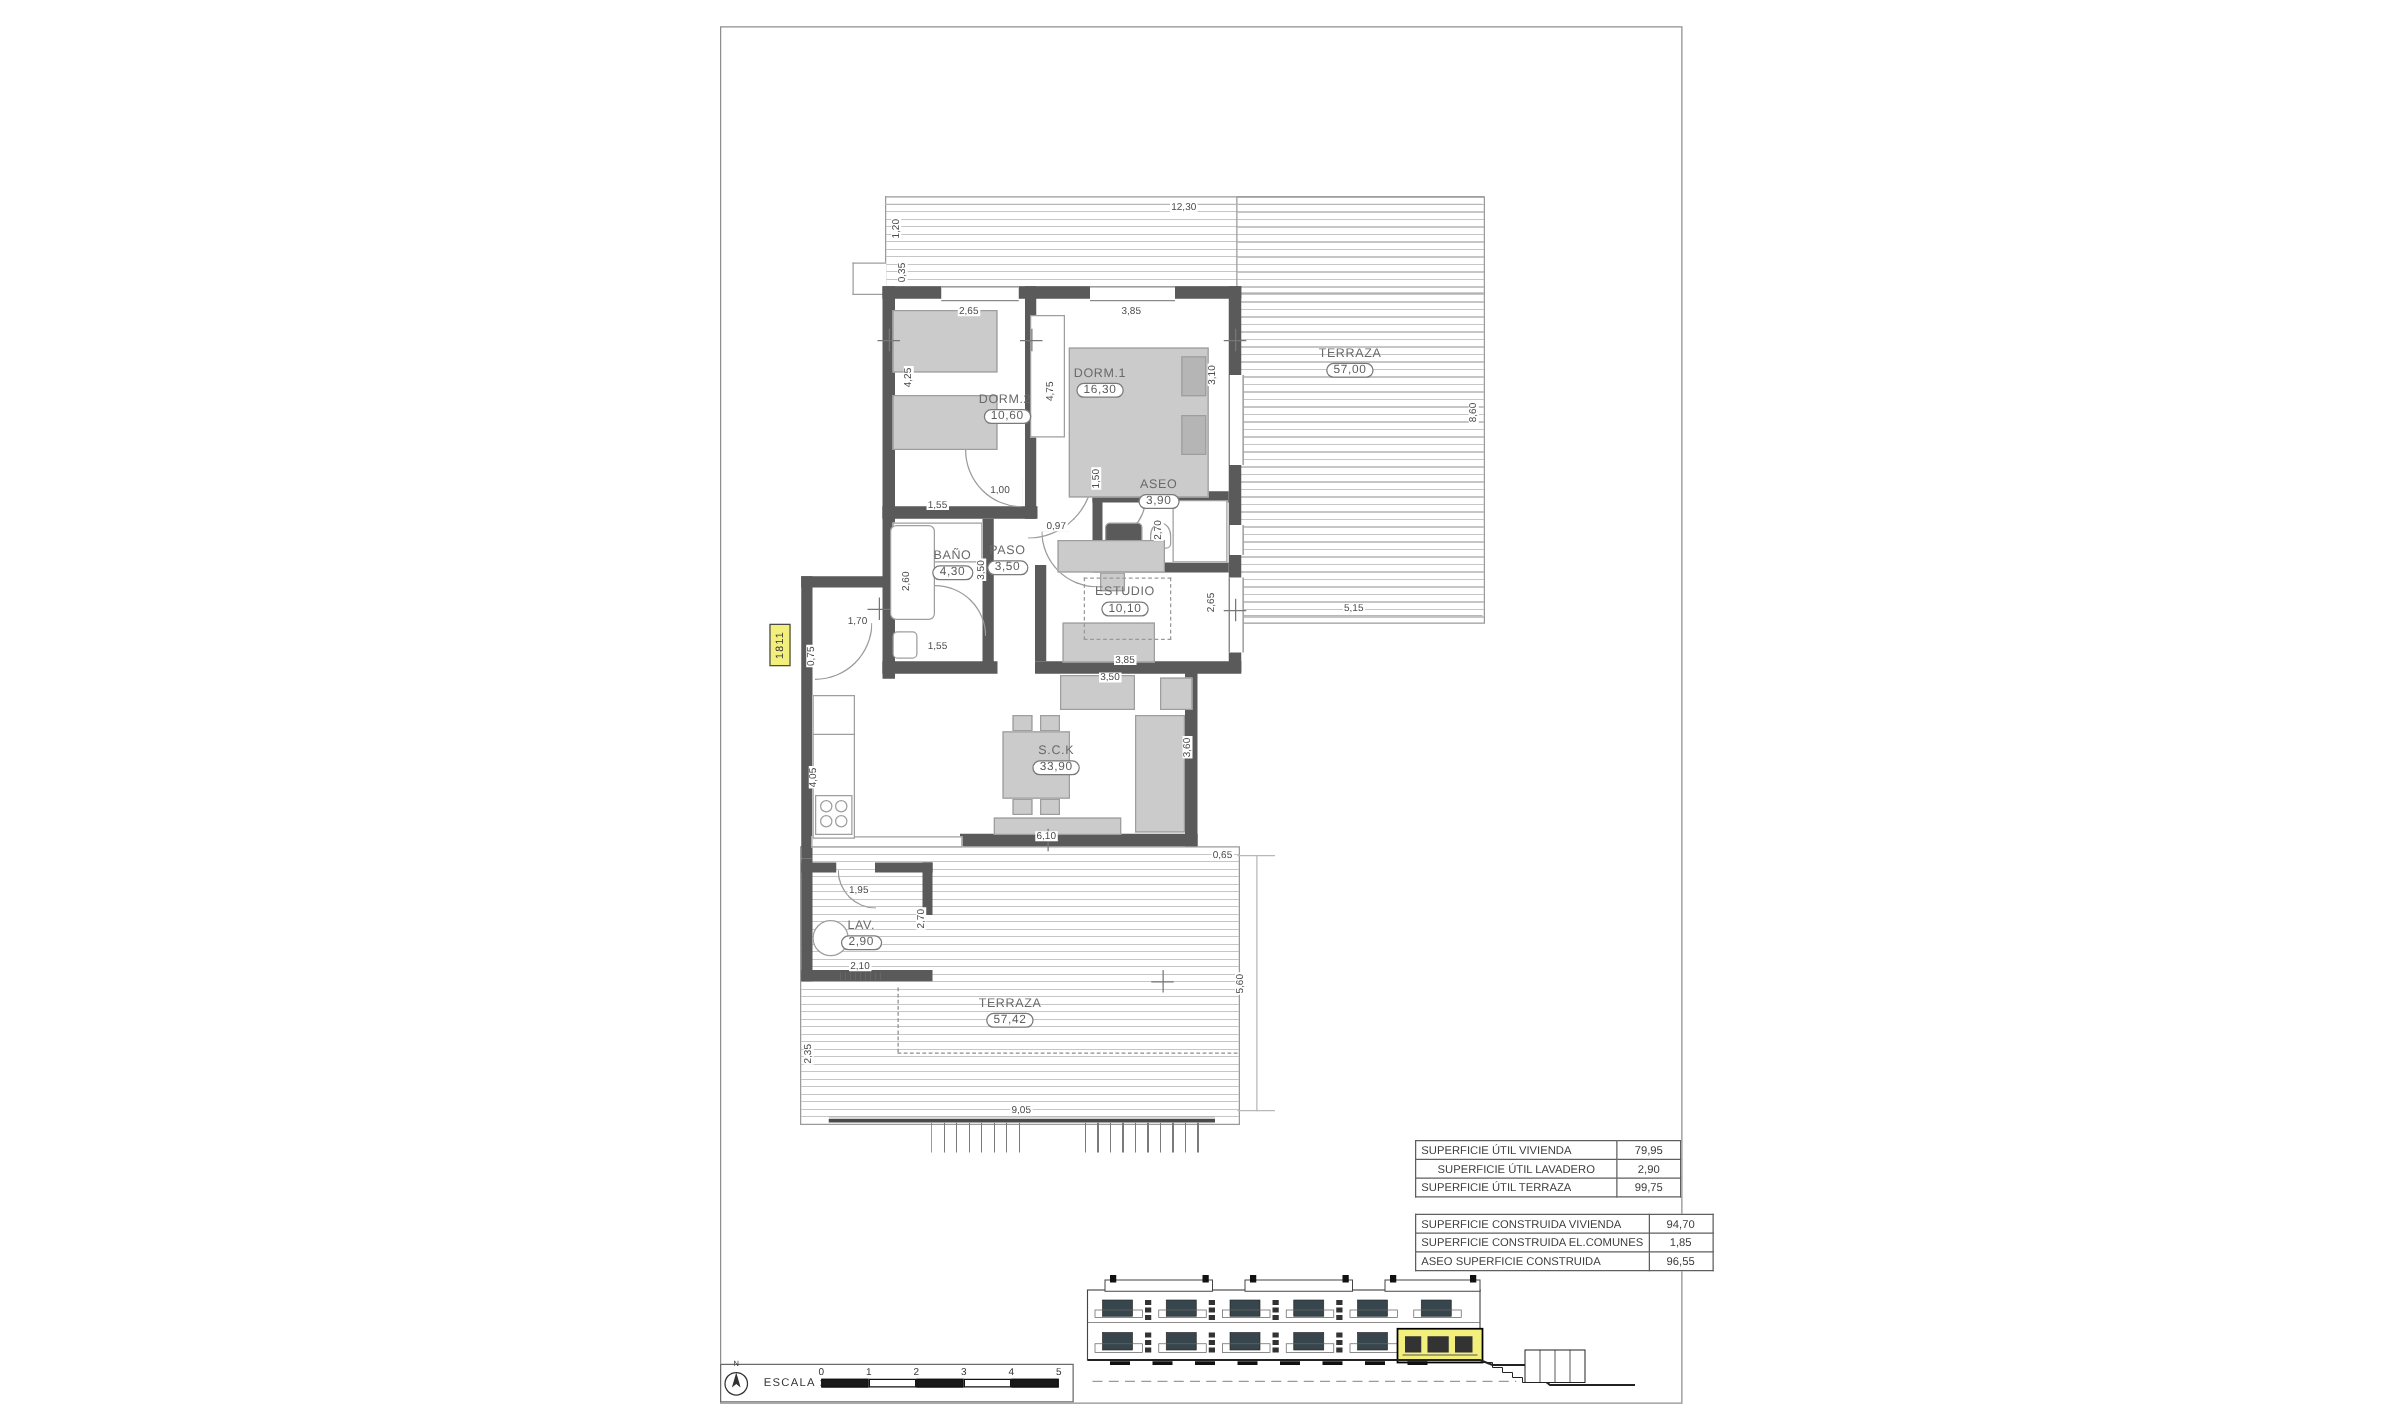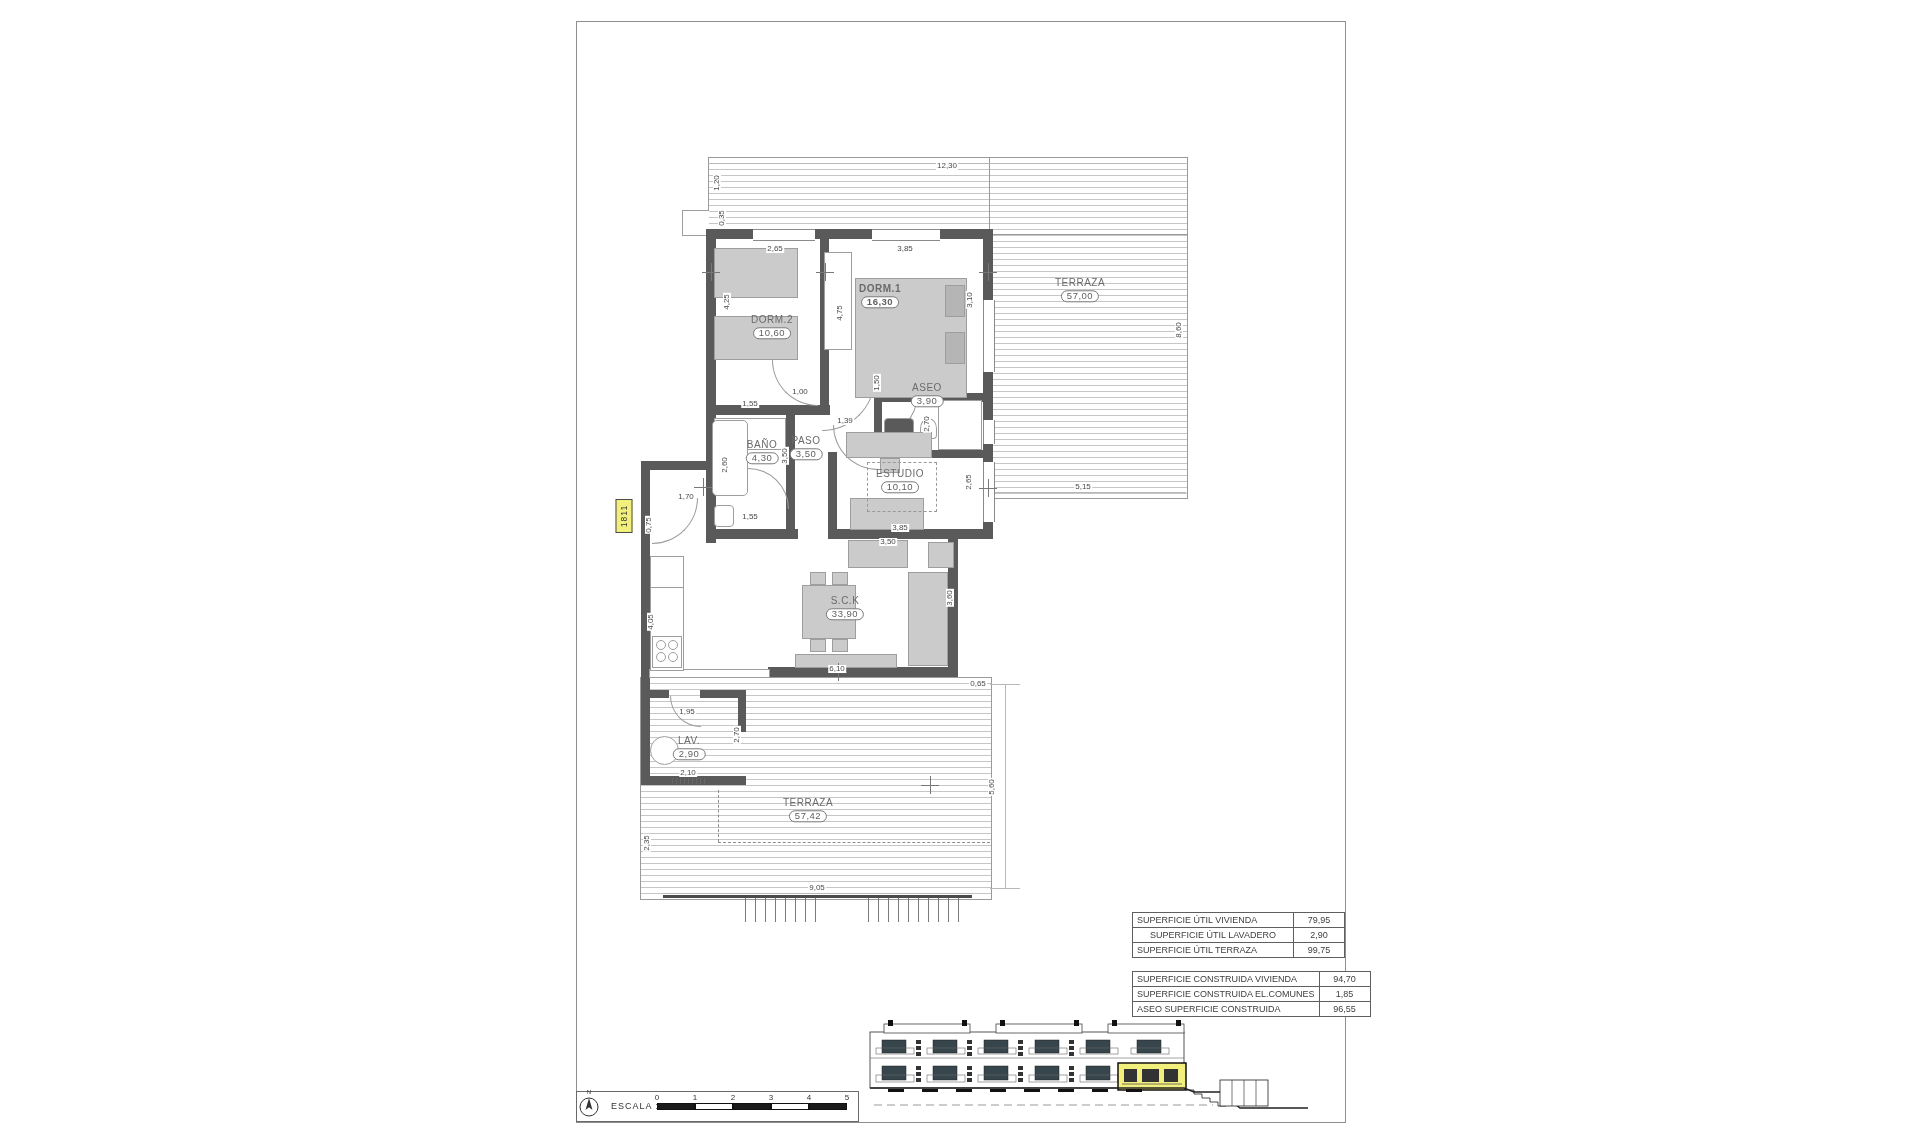--- a/index.html
+++ b/index.html
@@ -146,36 +146,36 @@
 <div class="cross" style="left:838px;top:672px;"></div>
 <div class="cross" style="left:930px;top:785px;"></div>
 
 <div class="rail" style="left:663px;top:895px;width:309px;height:3px;"></div>
 <div class="balusters" style="left:745px;top:898px;width:74px;height:24px;"></div>
 <div class="balusters" style="left:868px;top:898px;width:100px;height:24px;"></div>
 
 <div id="tag1811">1811</div>
 
 <div id="plan-layer">
-    <div class="room-label" style="left: 772px; top: 327px;"><div>DORM.2</div><div class="area-box">10,60</div></div>
-    <div class="room-label" style="left: 880px; top: 296px; font-weight: bold;"><div>DORM.1</div><div class="area-box">16,30</div></div>
+    <div class="room-label" style="left: 804px; top: 327px; text-align: right;"><div>DORM.2</div><div class="area-box">10,60</div></div>
+    <div class="room-label" style="left: 880px; top: 306px;"><div>DORM.1</div><div class="area-box">16,30</div></div>
     <div class="room-label" style="left: 927px; top: 395px;"><div>ASEO</div><div class="area-box">3,90</div></div>
     <div class="room-label" style="left: 762px; top: 452px;"><div>BAÑO</div><div class="area-box">4,30</div></div>
     <div class="room-label" style="left: 806px; top: 448px;"><div>PASO</div><div class="area-box">3,50</div></div>
     <div class="room-label" style="left: 900px; top: 481px;"><div>ESTUDIO</div><div class="area-box">10,10</div></div>
     <div class="room-label" style="left: 845px; top: 608px;"><div>S.C.K</div><div class="area-box">33,90</div></div>
     <div class="room-label" style="left: 689px; top: 748px;"><div>LAV.</div><div class="area-box">2,90</div></div>
     <div class="room-label" style="left: 1080px; top: 290px;"><div>TERRAZA</div><div class="area-box">57,00</div></div>
     <div class="room-label" style="left: 808px; top: 810px;"><div>TERRAZA</div><div class="area-box">57,42</div></div>
     <span class="dim" style="left: 947px; top: 166px;">12,30</span>
     <span class="dim" style="left: 775px; top: 249px;">2,65</span>
     <span class="dim" style="left: 905px; top: 249px;">3,85</span>
     <span class="dim" style="left: 800px; top: 392px;">1,00</span>
     <span class="dim" style="left: 750px; top: 404px;">1,55</span>
-    <span class="dim" style="left: 845px; top: 421px;">1,39</span>
+    <span class="dim" style="left: 845px; top: 421px;">0,97</span>
     <span class="dim" style="left: 750px; top: 517px;">1,55</span>
     <span class="dim" style="left: 686px; top: 497px;">1,70</span>
     <span class="dim" style="left: 1083px; top: 487px;">5,15</span>
     <span class="dim" style="left: 900px; top: 528px;">3,85</span>
     <span class="dim" style="left: 888px; top: 542px;">3,50</span>
     <span class="dim" style="left: 837px; top: 669px;">6,10</span>
     <span class="dim" style="left: 687px; top: 712px;">1,95</span>
     <span class="dim" style="left: 688px; top: 773px;">2,10</span>
     <span class="dim" style="left: 978px; top: 684px;">0,65</span>
     <span class="dim" style="left: 817px; top: 888px; text-align: center;">9,05</span>

